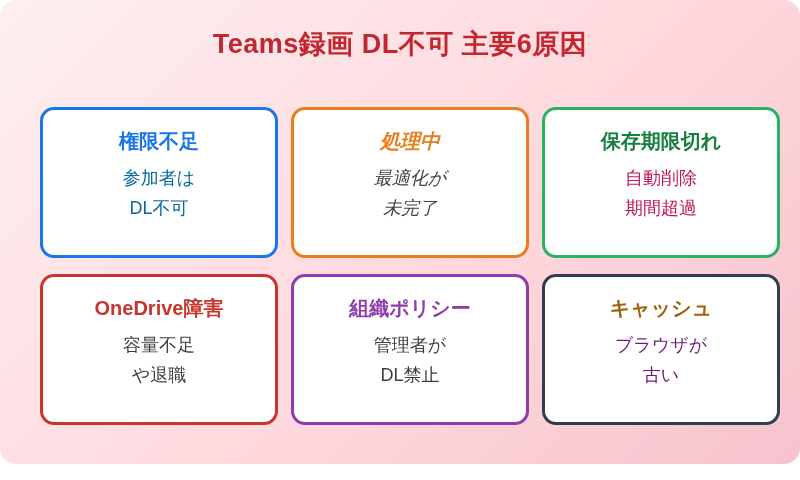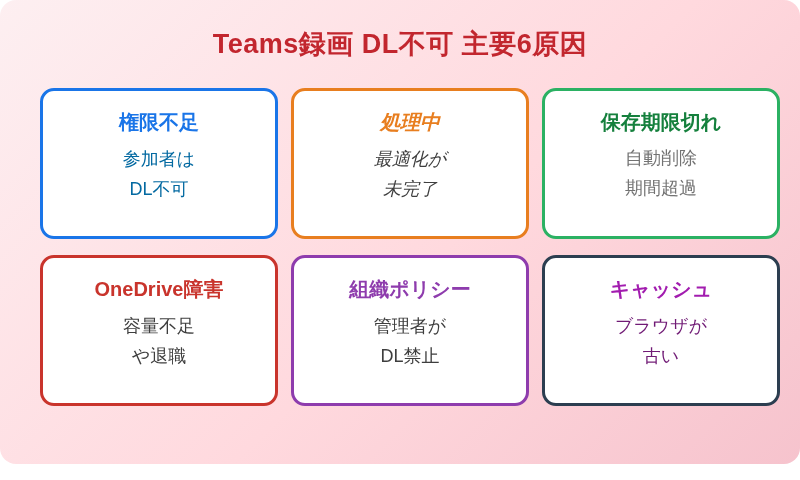--- a/index.html
+++ b/index.html
@@ -24,21 +24,21 @@
     width: 100%;
     text-align: center;
     font-size: 27px;
     font-weight: 700;
     letter-spacing: 0.5px;
     color: #c2262e;
   }
   .grid {
     position: absolute;
     left: 40px;
-    top: 88px;
+    top: 107px;
     width: 740px;
     display: grid;
     grid-template-columns: repeat(3, 1fr);
     grid-template-rows: 151px 151px;
     column-gap: 13px;
     row-gap: 16px;
   }
   .card {
     box-sizing: border-box;
     background: #ffffff;
@@ -78,21 +78,21 @@
     <div class="card" style="border-color: rgb(232, 126, 31); background: rgb(255, 255, 255); font-style: italic;">
       <div class="card-title" style="color: rgb(232, 126, 31);">処理中</div>
       <div class="card-body" style="color: rgb(62, 62, 62);">
         <div>最適化が</div>
         <div>未完了</div>
       </div>
     </div>
 
     <div class="card" style="border-color: rgb(43, 177, 99); background: rgb(255, 255, 255);">
       <div class="card-title" style="color: #15803d;">保存期限切れ</div>
-      <div class="card-body" style="color: #737373; font-family: Liberation Mono, monospace;">
+      <div class="card-body" style="color: #be185d;">
         <div>自動削除</div>
         <div>期間超過</div>
       </div>
     </div>
 
     <div class="card" style="border-color: rgb(201, 52, 44); background: rgb(255, 255, 255);">
       <div class="card-title" style="color: rgb(201, 52, 44);">OneDrive障害</div>
       <div class="card-body" style="color: rgb(62, 62, 62);">
         <div>容量不足</div>
         <div>や退職</div>
@@ -101,21 +101,21 @@
 
     <div class="card" style="border-color: rgb(142, 60, 173); background: rgb(255, 255, 255);">
       <div class="card-title" style="color: rgb(142, 60, 173);">組織ポリシー</div>
       <div class="card-body" style="color: rgb(62, 62, 62);">
         <div>管理者が</div>
         <div>DL禁止</div>
       </div>
     </div>
 
     <div class="card" style="border-color: rgb(44, 62, 80); background: rgb(255, 255, 255);">
-      <div class="card-title" style="color: #a21caf;">キャッシュ</div>
+      <div class="card-title" style="color: #a16207;">キャッシュ</div>
       <div class="card-body" style="color: #701a75;">
         <div>ブラウザが</div>
         <div>古い</div>
       </div>
     </div>
 
   </div>
 </div>
 
 </body></html>

